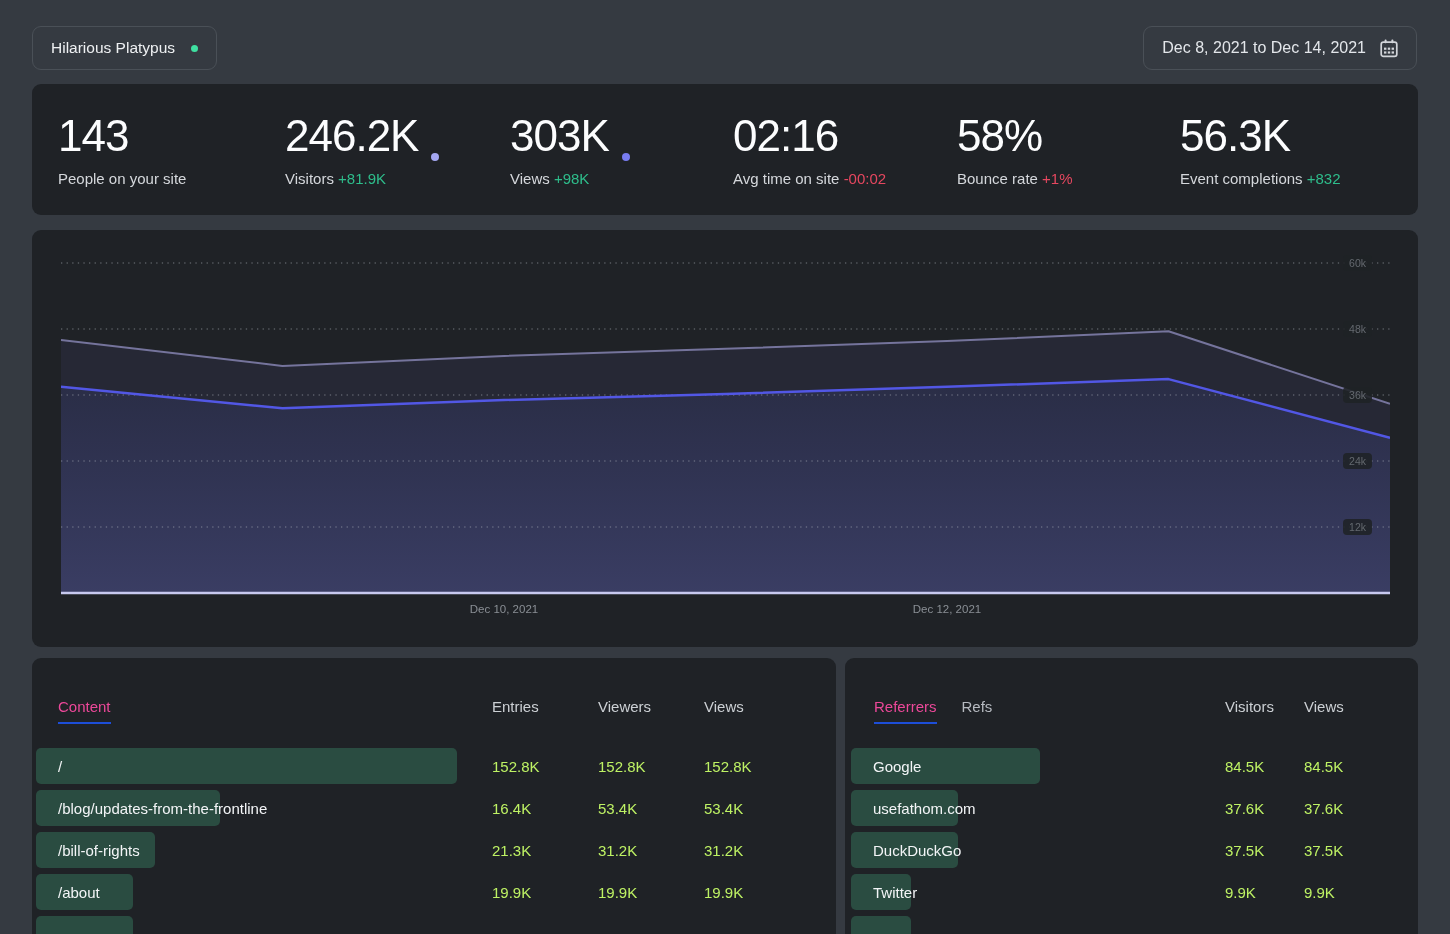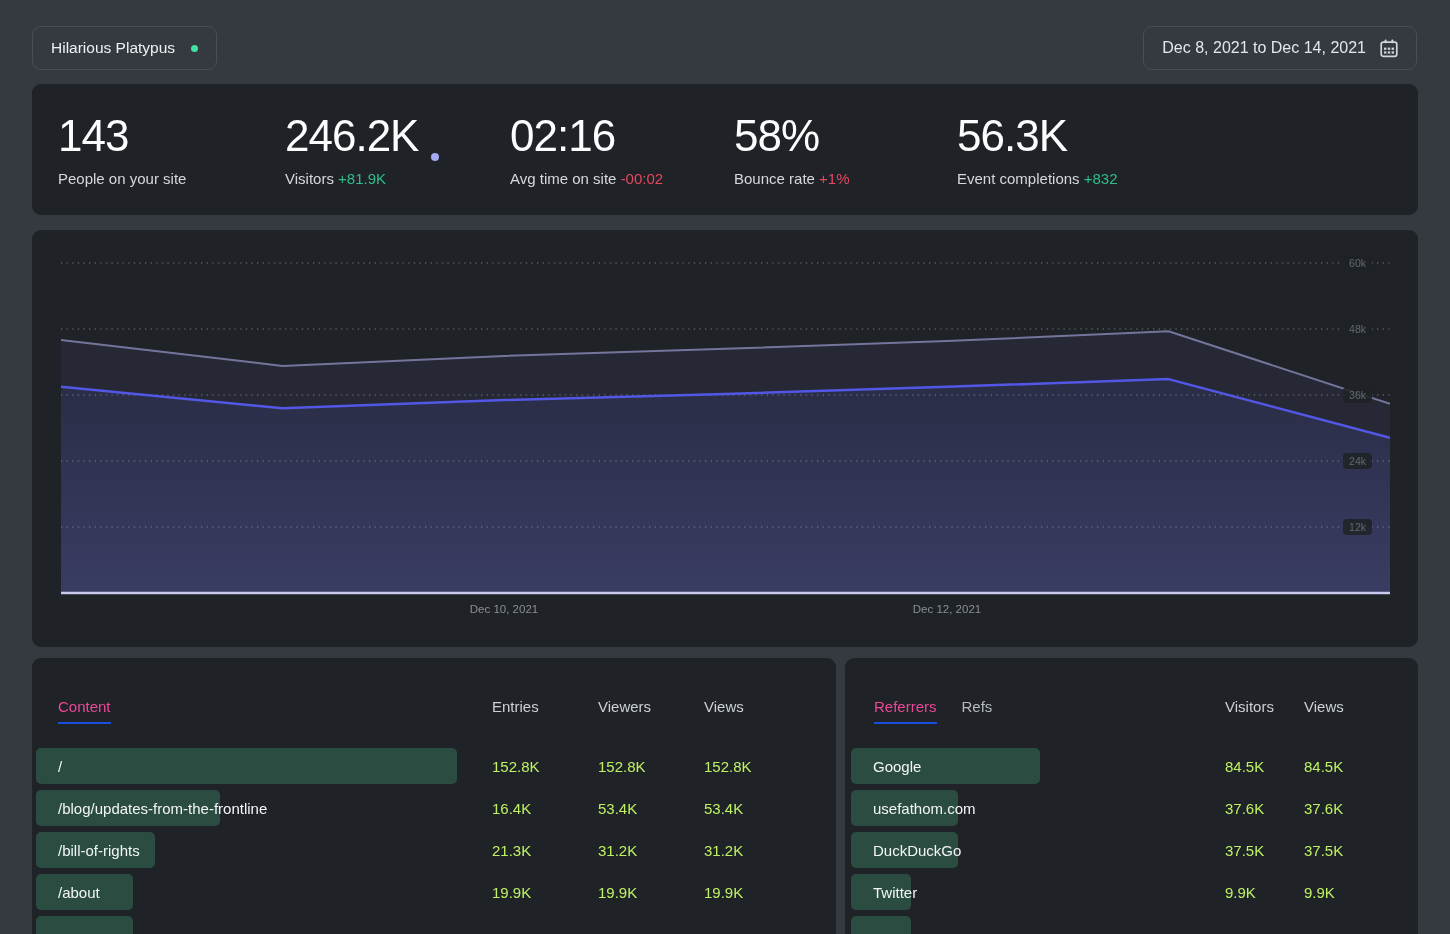--- a/index.html
+++ b/index.html
@@ -103,20 +103,27 @@
       </div>
       <div class="stat-label">People on your site </div>
     </div>
     <div class="stat" style="width:225px">
       <div class="stat-value-row">
         <span class="stat-value">246.2K</span>
         <span class="stat-dot" style="background:#a5a8f2"></span>
       </div>
       <div class="stat-label">Visitors <span class="pos">+81.9K</span></div>
     </div>
+    <div class="stat" style="width:223px">
+      <div class="stat-value-row">
+        <span class="stat-value">303K</span>
+        <span class="stat-dot" style="background:#787cf0"></span>
+      </div>
+      <div class="stat-label">Views <span class="pos">+98K</span></div>
+    </div>
     <div class="stat" style="width:224px">
       <div class="stat-value-row">
         <span class="stat-value">02:16</span>
       </div>
       <div class="stat-label">Avg time on site <span class="neg">-00:02</span></div>
     </div>
     <div class="stat" style="width:223px">
       <div class="stat-value-row">
         <span class="stat-value">58%</span>
       </div>

